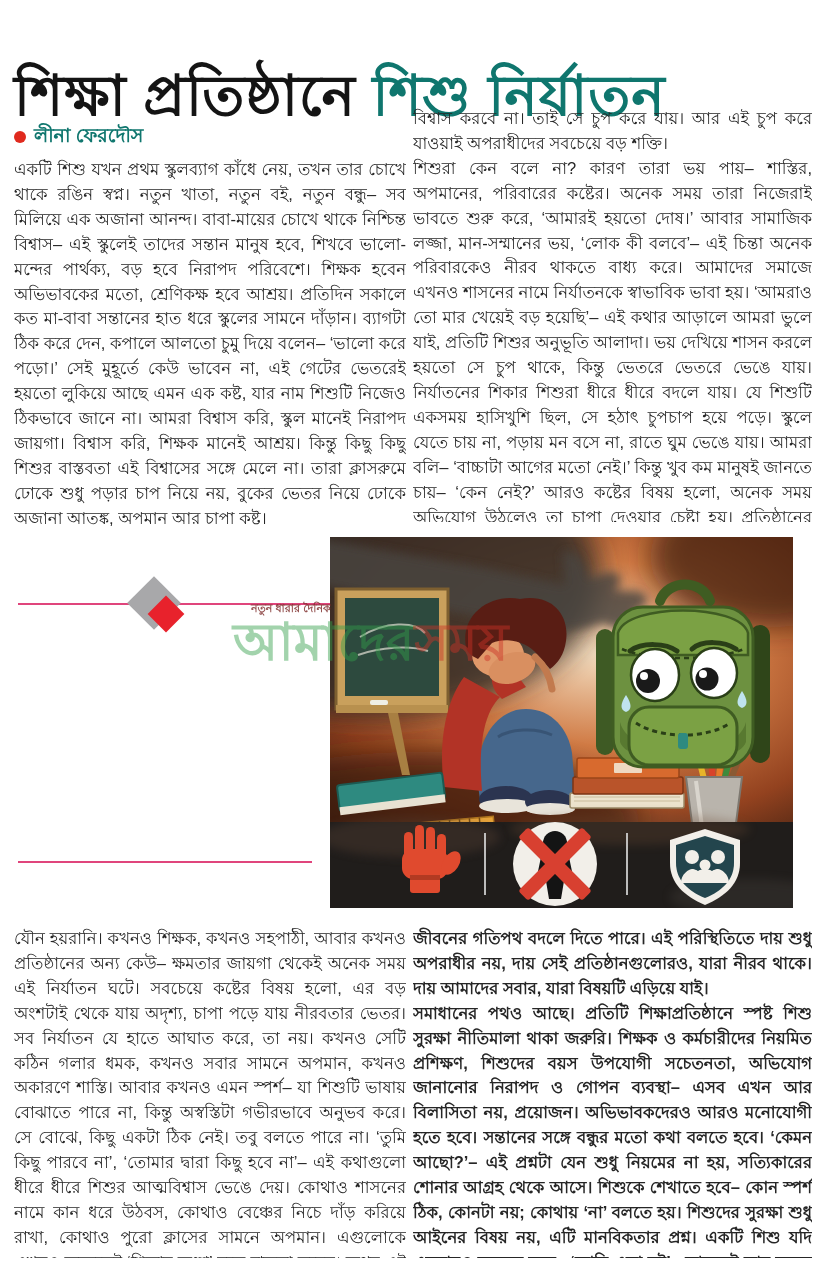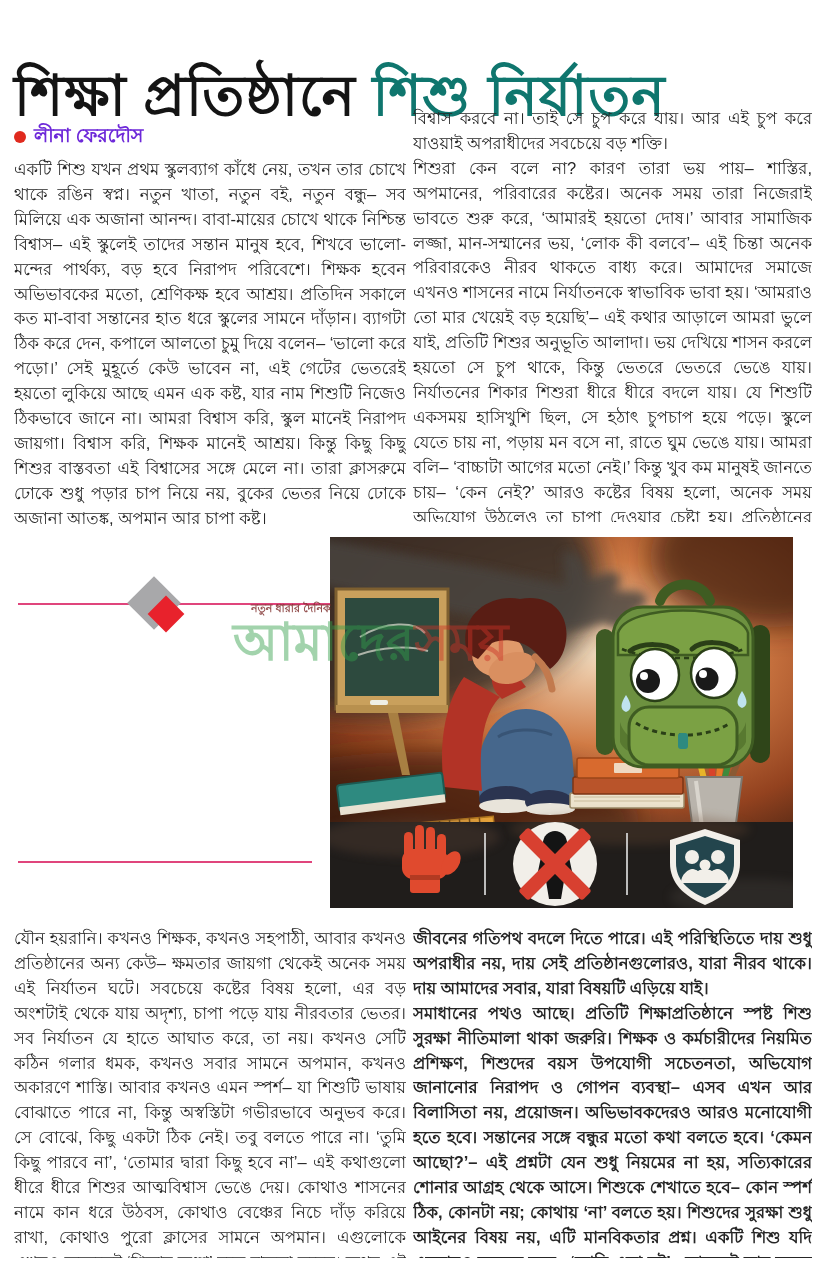--- a/index.html
+++ b/index.html
@@ -6,21 +6,21 @@
   .page{position:relative;width:823px;height:1271px;background:#fff;overflow:hidden;
         font-family:"Liberation Sans","DejaVu Sans",sans-serif;color:#262626;}
   
   .headline{position:absolute;left:14px;top:8px;width:800px;height:104px;
             font-size:56px;line-height:100px;font-weight:700;color:#141414;
             white-space:nowrap;letter-spacing:1px;}
   .headline .accent{color:#0f766e;}
   
   .byline{position:absolute;left:14px;top:124px;height:26px;display:flex;align-items:center;gap:8px;}
   .byline-dot{width:12px;height:12px;border-radius:50%;background:#e02a1e;flex:0 0 auto;}
-  .byline-name{font-size:19px;font-weight:700;color:#6d28d9;}
+  .byline-name{font-size:19px;font-weight:700;color:#0f766e;}
   
   .col{position:absolute;text-align:justify;font-size:16.5px;line-height:24.9px;overflow:hidden;}
   .col p{margin:0;}
   .col-left-top{left:14px;top:157px;width:392px;height:374px;}
   .col-right-top{left:413px;top:106px;width:399px;height:416px;}
   .col-left-bottom{left:14px;top:926px;width:392px;height:332px;}
   .col-right-bottom{left:413px;top:926px;width:399px;height:332px;font-weight:bold;}
   
   .pullquote{position:absolute;left:0;top:590px;width:330px;height:330px;background:#fff;}
   .pq-rule-top{position:absolute;left:18px;top:13px;width:312px;height:2px;background:#e0457c;}

